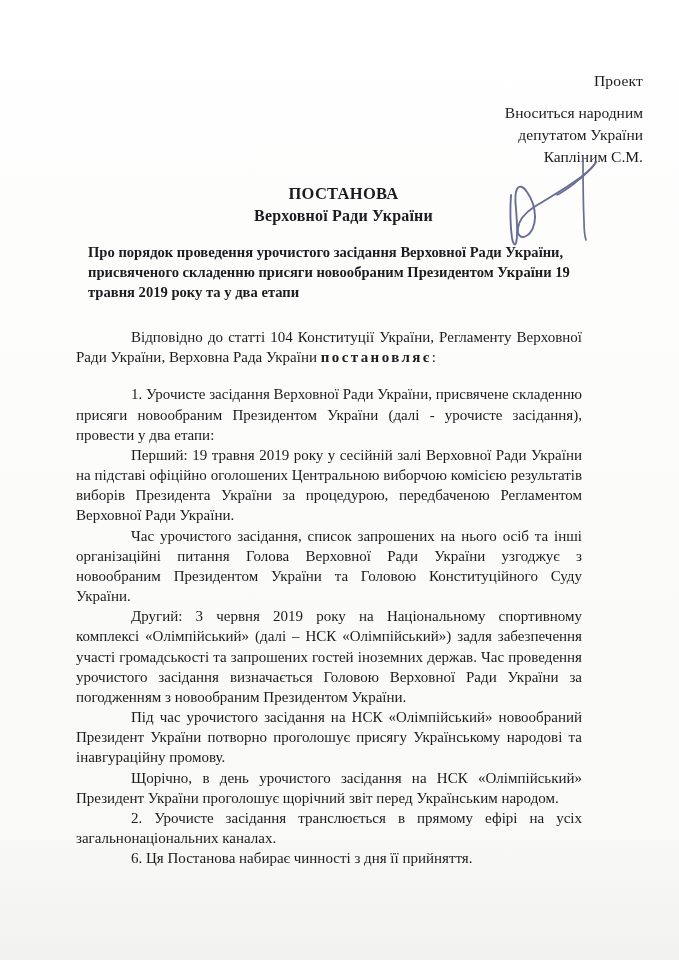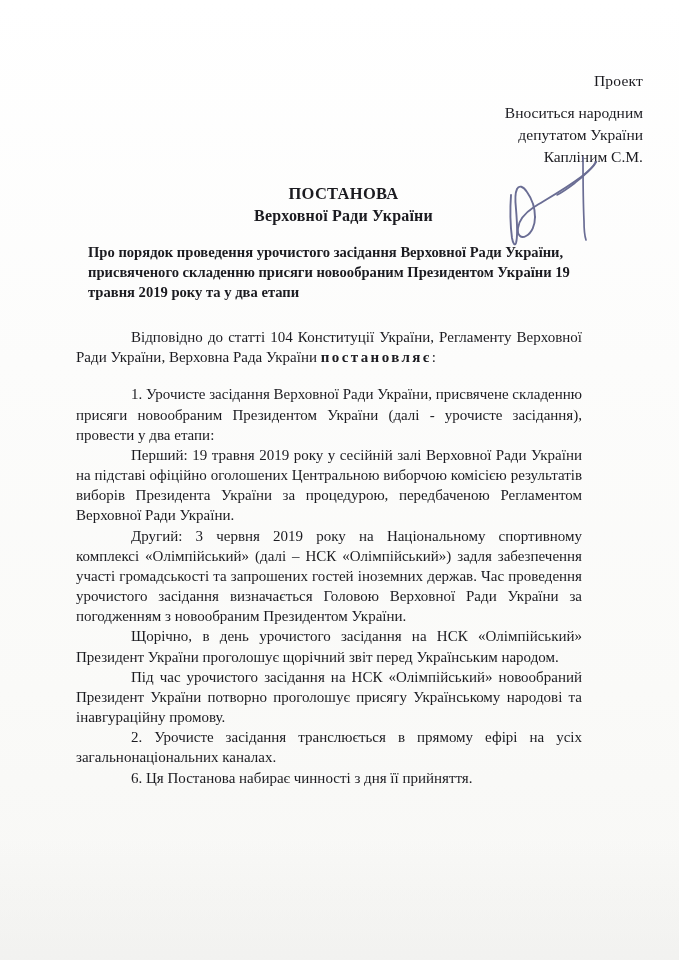--- a/index.html
+++ b/index.html
@@ -153,26 +153,27 @@
 
   <div class="subject layer">Про порядок проведення урочистого засідання Верховної Ради України, присвяченого складенню присяги новообраним Президентом України 19 травня 2019 року та у два етапи</div>
 
   <div class="body layer">
     <p><span>Відповідно до статті 104 Конституції України, Регламенту Верховної Ради України,  Верховна Рада України </span><span class="spaced">постановляє</span><span>:</span></p>
 
     <p class="gap">1. Урочисте засідання Верховної Ради України, присвячене складенню присяги новообраним Президентом України (далі - урочисте засідання), провести у два етапи:</p>
 
     <p>Перший: 19 травня 2019 року у сесійній залі Верховної Ради України на підставі офіційно оголошених Центральною виборчою комісією результатів виборів Президента України за процедурою, передбаченою Регламентом Верховної Ради України.</p>
 
+    <p>Час урочистого засідання,  список запрошених на нього осіб та  інші організаційні питання Голова Верховної Ради України узгоджує з новообраним Президентом України та Головою Конституційного Суду України.</p>
 
     <p>Другий: 3 червня 2019 року на Національному спортивному комплексі «Олімпійський» (далі – НСК «Олімпійський») задля забезпечення участі громадськості та запрошених гостей іноземних держав. Час проведення урочистого засідання визначається Головою Верховної Ради України за погодженням з новообраним Президентом України.</p>
 
+    <p>Під час урочистого засідання на НСК «Олімпійський» новообраний Президент України потворно проголошує присягу Українському народові та інавгураційну промову.</p>
+
     <p>Щорічно, в день урочистого засідання на НСК «Олімпійський» Президент України проголошує щорічний звіт перед Українським народом.</p>
-
-    <p>Під час урочистого засідання на НСК «Олімпійський» новообраний Президент України потворно проголошує присягу Українському народові та інавгураційну промову.</p>
 
     <p>2. Урочисте засідання транслюється в прямому  ефірі на усіх загальнонаціональних каналах.</p>
 
     <p>6. Ця Постанова набирає чинності з дня її прийняття.</p>
   </div>
 
 
 </div>
 
 </body></html>

